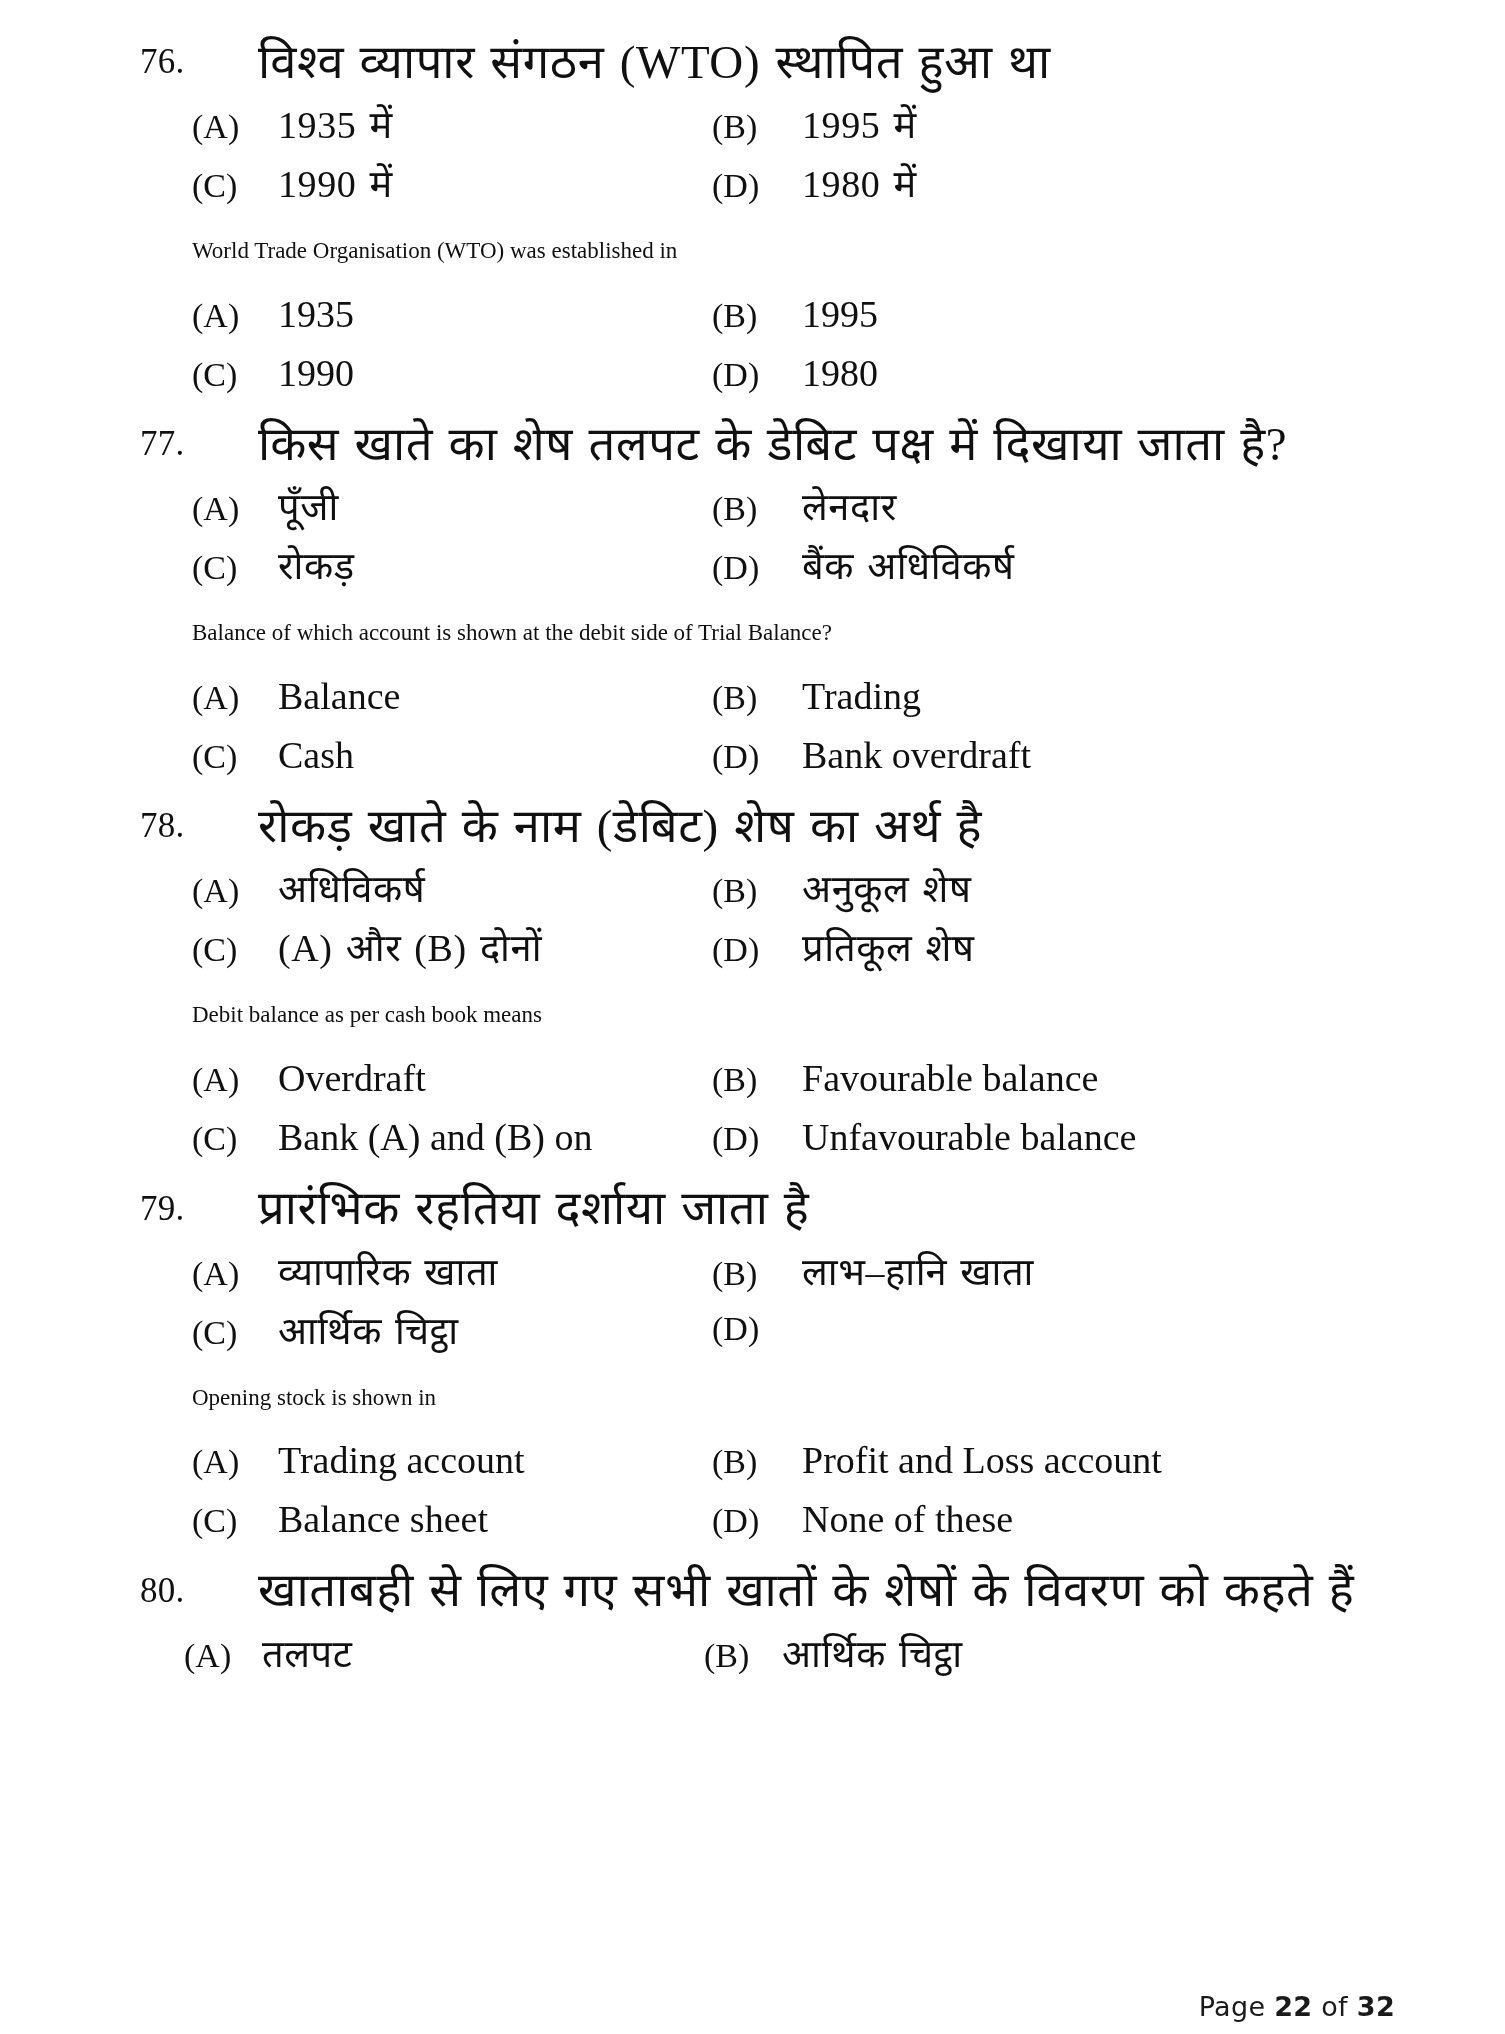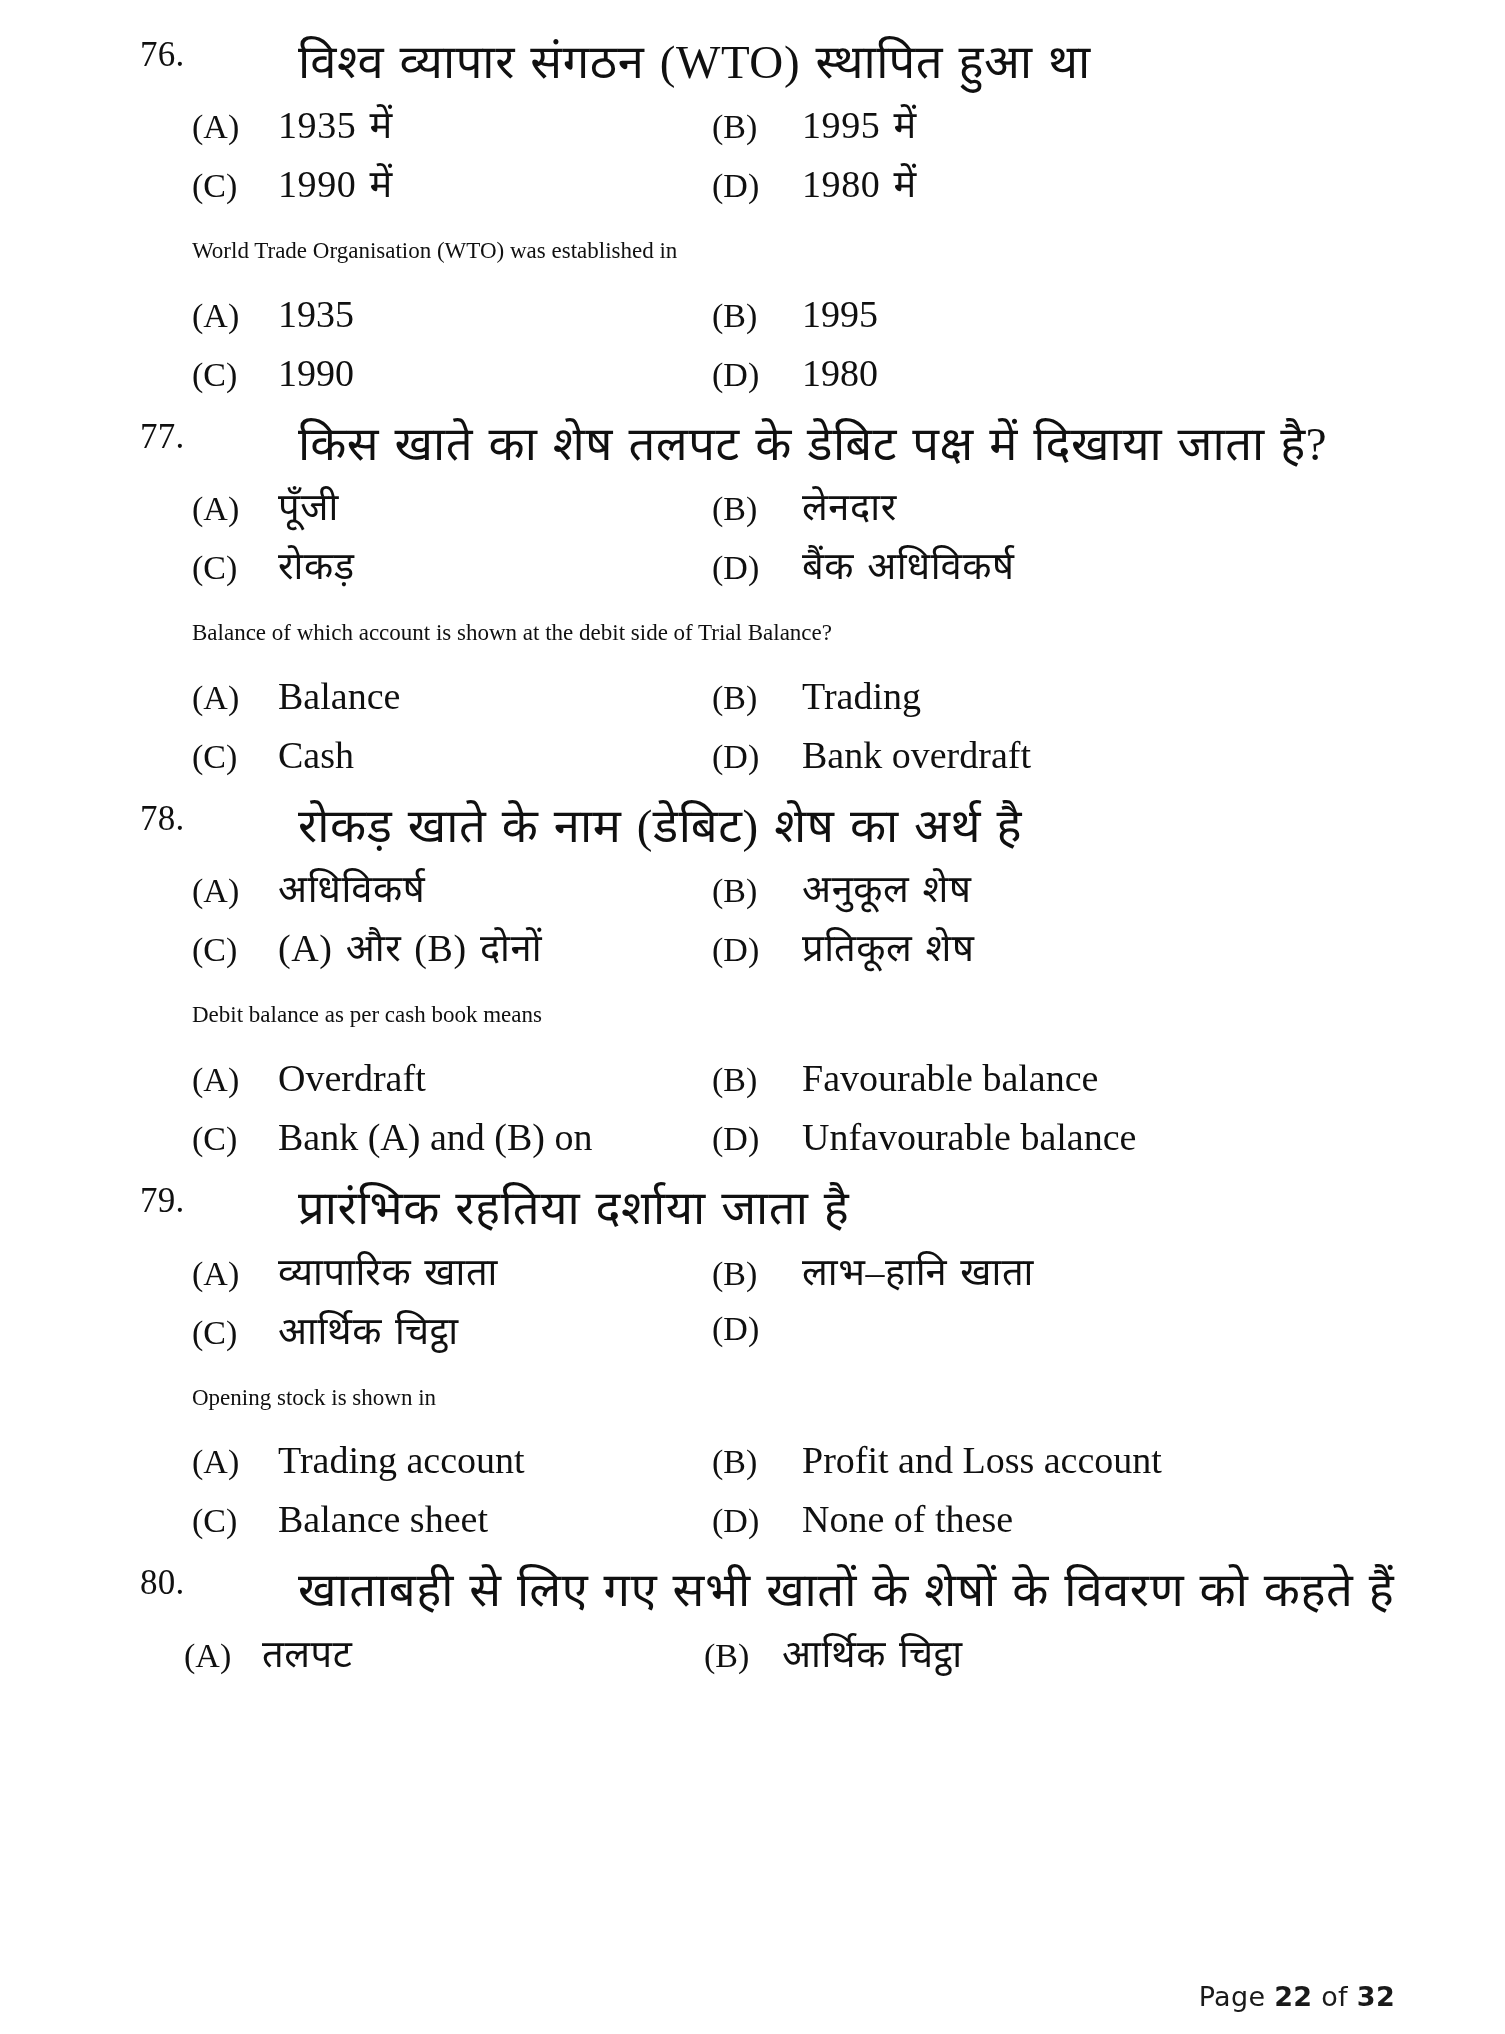--- a/index.html
+++ b/index.html
@@ -27,23 +27,22 @@
   }
 
   
   .qblock {
     position: relative;
   }
 
   
   .stem {
     display: flex;
-    align-items: flex-start;
+    align-items: center;
     margin: 0 0 6px 0;
-    gap: 40px;
   }
   .stem .qnum {
     width: 118px;
     flex: 0 0 118px;
     font-size: 35px;
     line-height: 1.22;
     letter-spacing: .2px;
   }
   .stem .qtext {
     flex: 1 1 auto;
@@ -105,21 +104,21 @@
   .opts.tight .opt .lbl { width: 78px; }
 
   
   .gap-sm { height: 12px; }
   .gap-md { height: 22px; }
 
   
   .footer {
     position: absolute;
     right: 110px;
-    bottom: 22px;
+    bottom: 12px;
     font-family: "DejaVu Sans", "Liberation Sans", sans-serif;
     font-size: 27px;
     color: #1a1a1a;
     letter-spacing: .3px;
   }
   .footer .num {
     font-weight: bold;
   }
 </style>
 </head>

